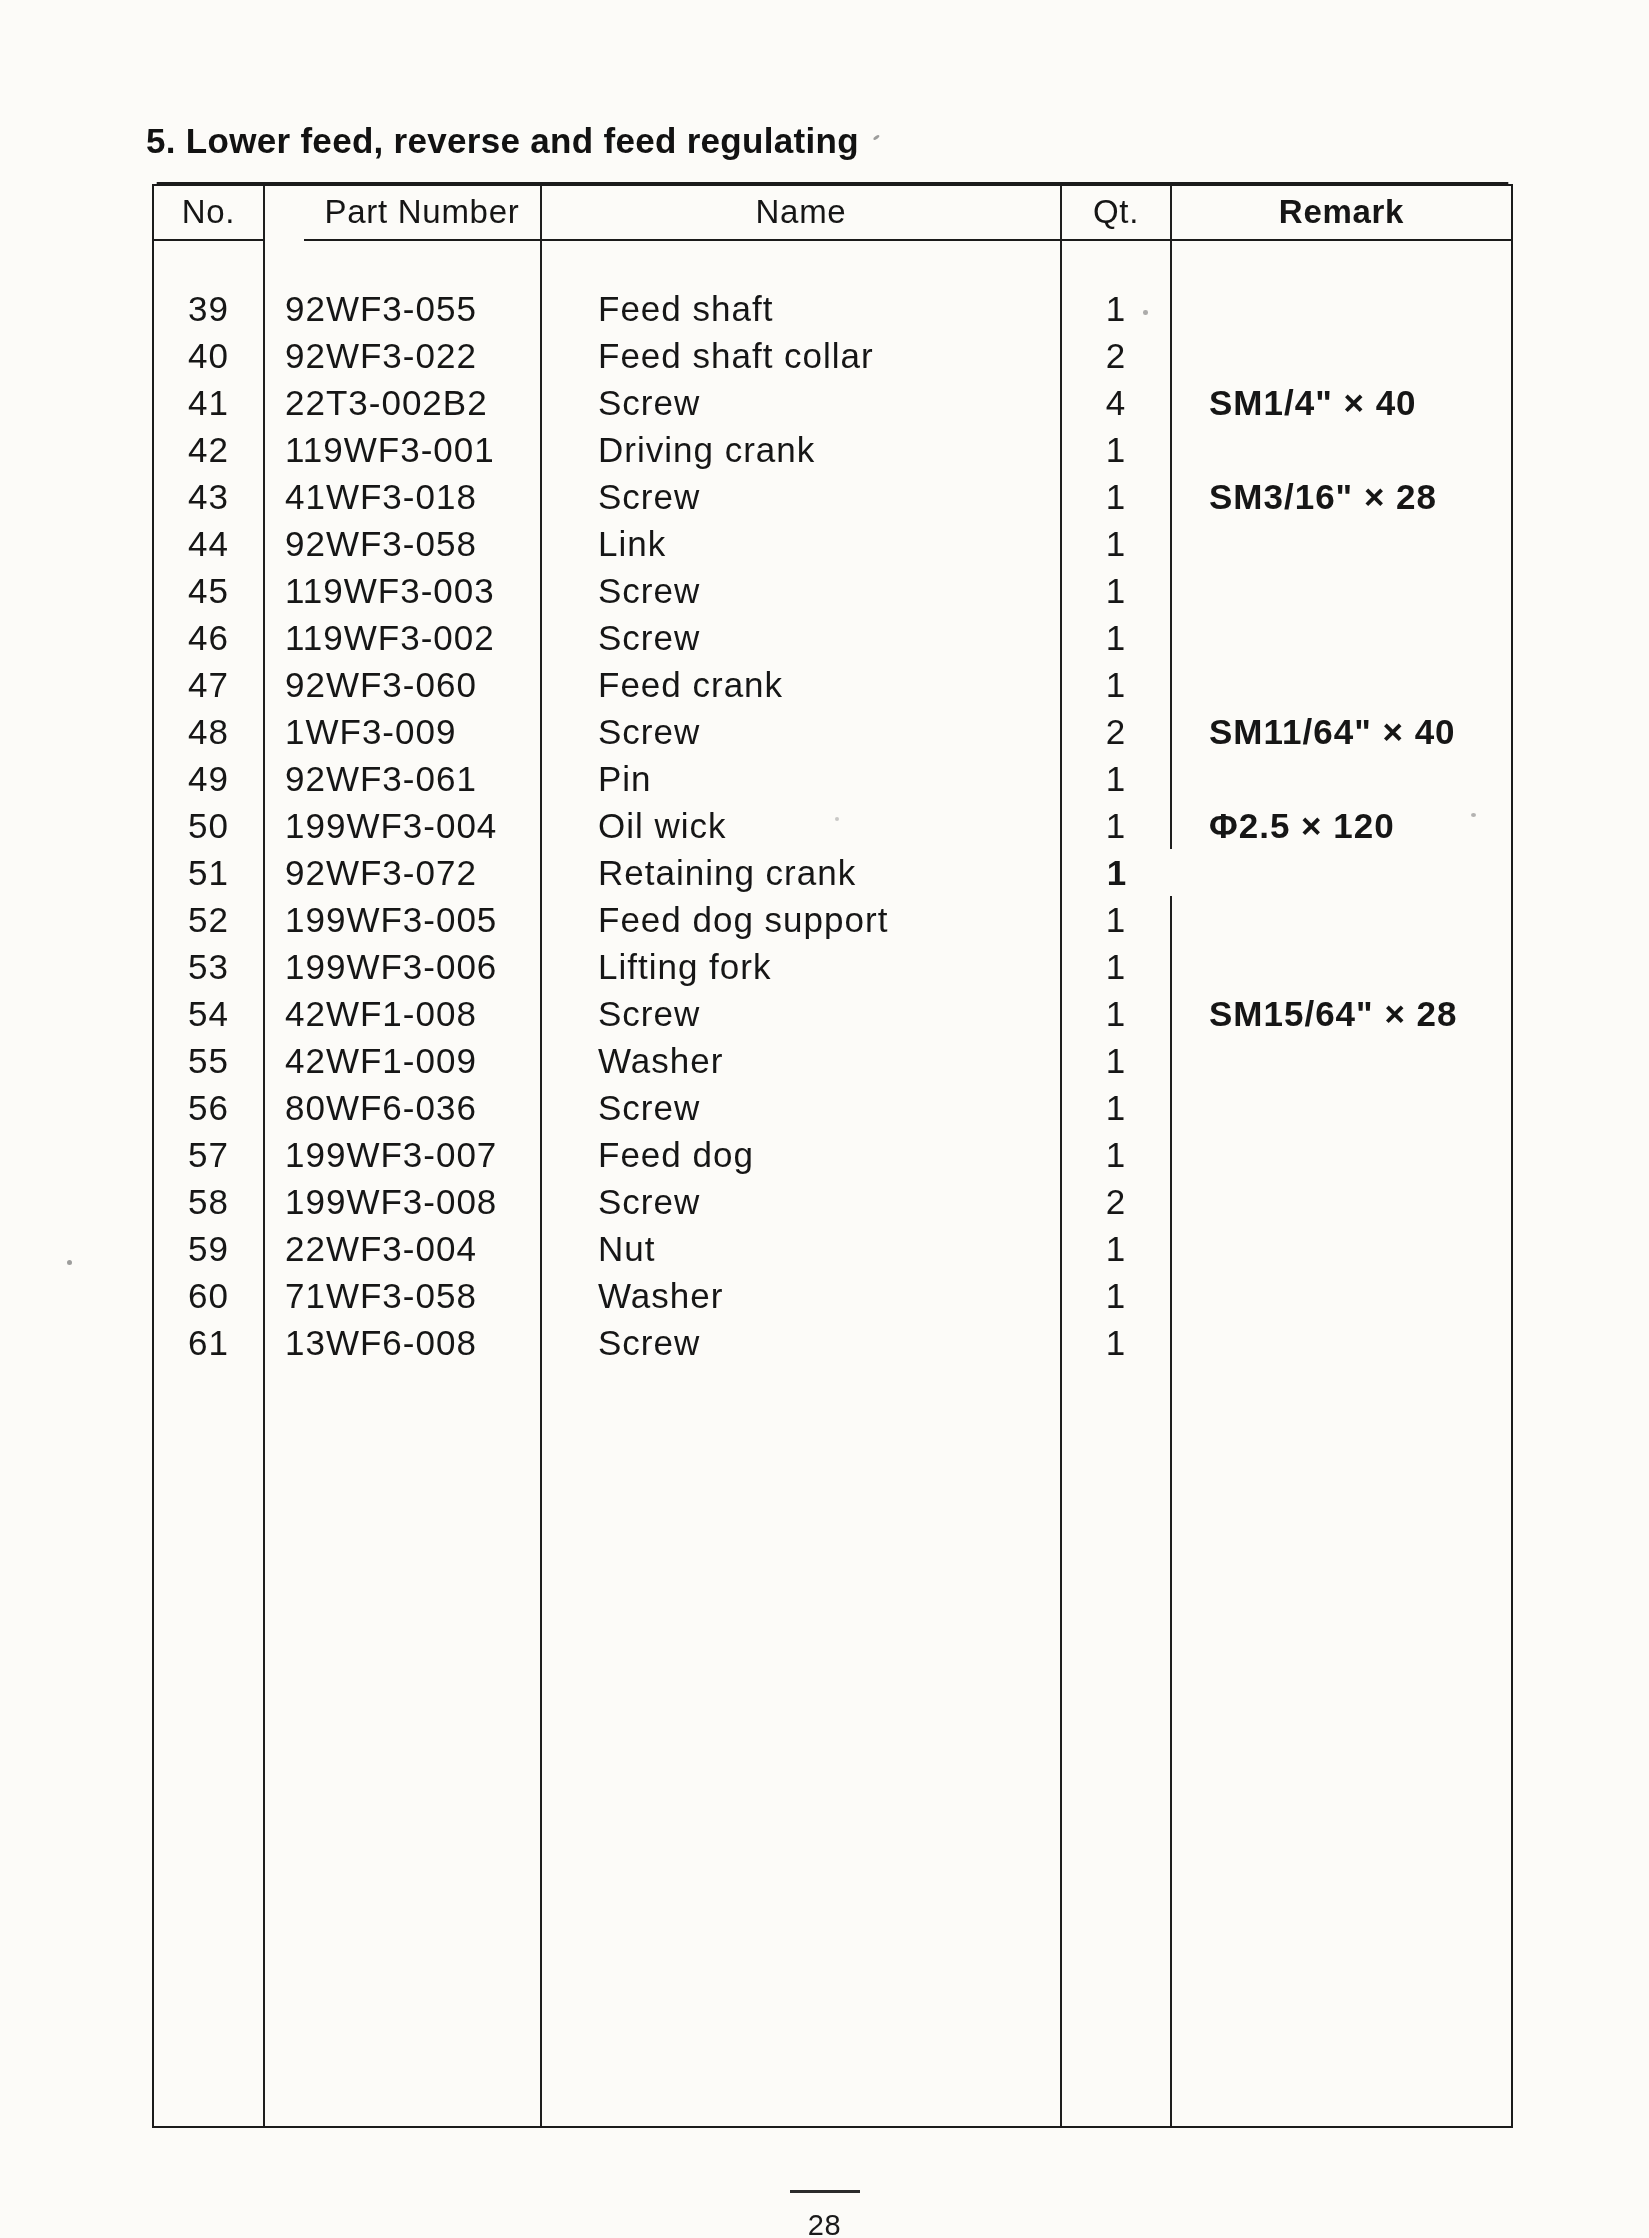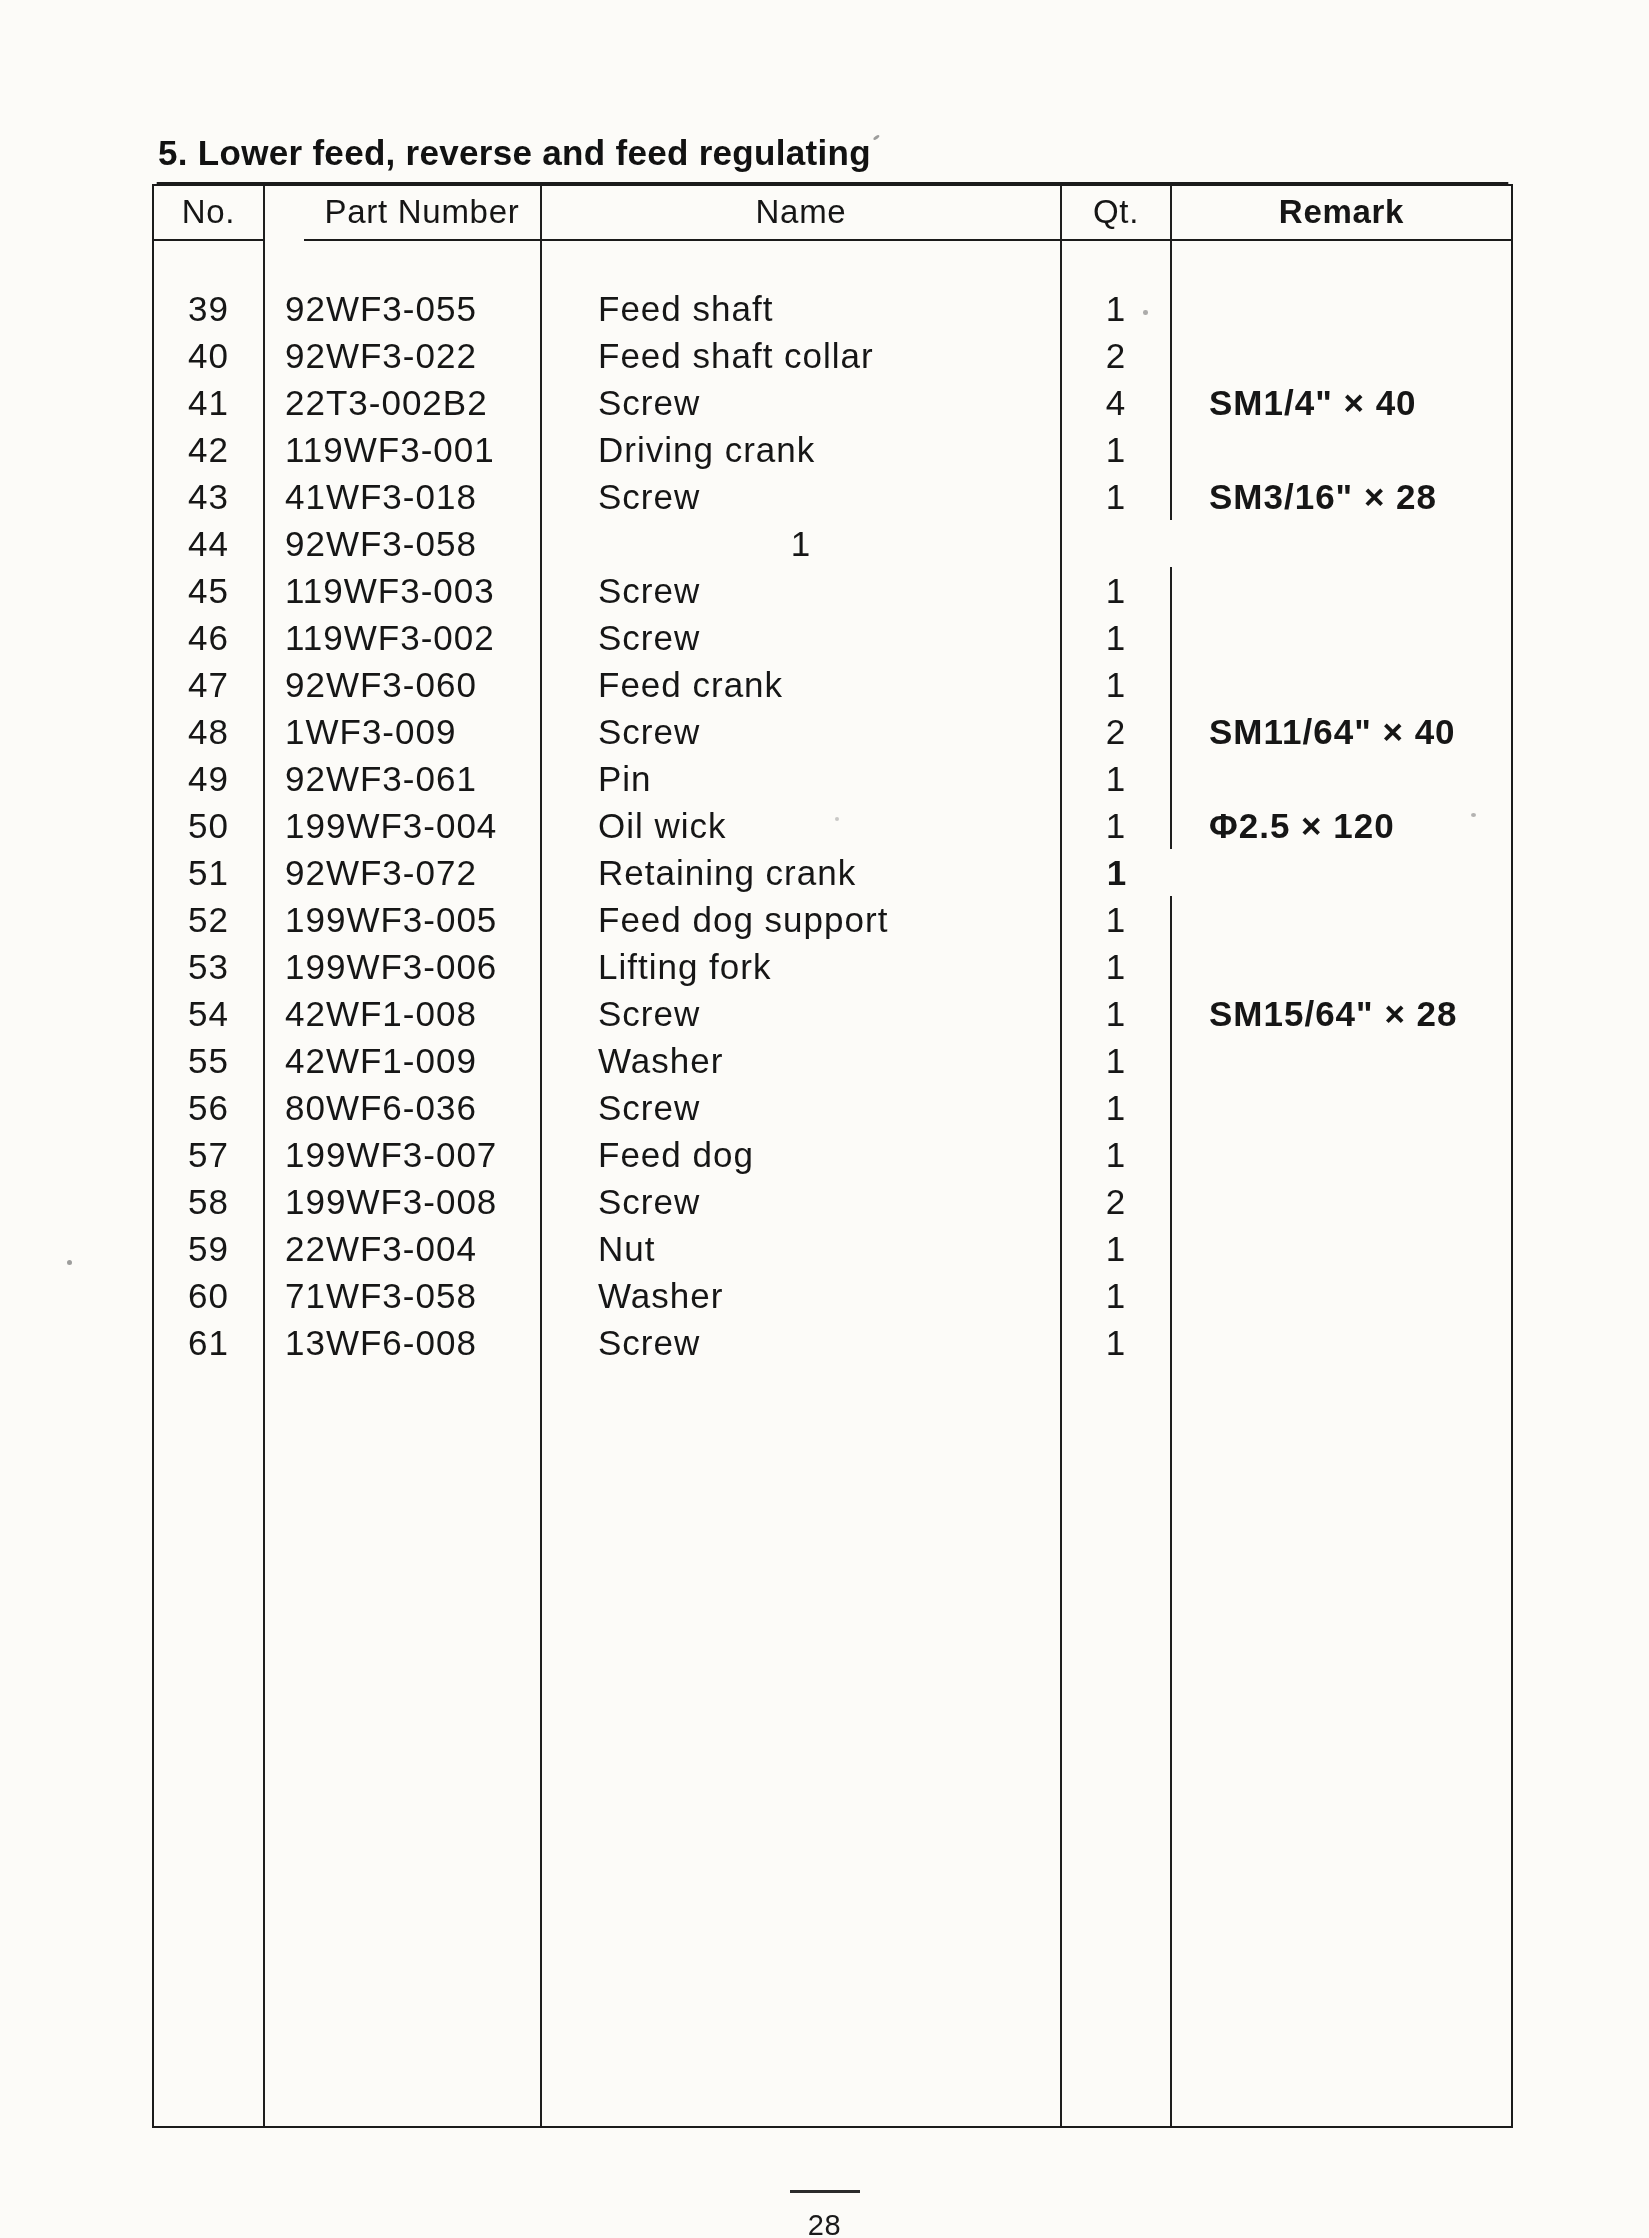--- a/index.html
+++ b/index.html
@@ -15,21 +15,21 @@
     height: 2239px;
     background: #fcfbf8;
     overflow: hidden;
     font-family: "Liberation Sans", "DejaVu Sans", sans-serif;
     color: #161616;
   }
   .title {
     position: absolute;
     left: 146px;
     top: 121px;
-    margin: 12px;
+    margin: 0;
     font-size: 35px;
     font-weight: 700;
     letter-spacing: 0.3px;
     white-space: nowrap;
     color: #121212;
   }
   
   .ptable {
     position: absolute;
     left: 152px;
@@ -163,20 +163,21 @@
         <div class="row data-row">
           <div class="cell c-no">43</div>
           <div class="cell c-pn">41WF3-018</div>
           <div class="cell c-name">Screw</div>
           <div class="cell c-qt">1</div>
           <div class="cell c-rm">SM3/16" × 28</div>
         </div>
         <div class="row data-row">
           <div class="cell c-no">44</div>
           <div class="cell c-pn">92WF3-058</div>
+          <div class="cell c-name">Link</div>
           <div class="cell c-qt">1</div>
           <div class="cell c-rm"></div>
         </div>
         <div class="row data-row">
           <div class="cell c-no">45</div>
           <div class="cell c-pn">119WF3-003</div>
           <div class="cell c-name">Screw</div>
           <div class="cell c-qt">1</div>
           <div class="cell c-rm"></div>
         </div>

